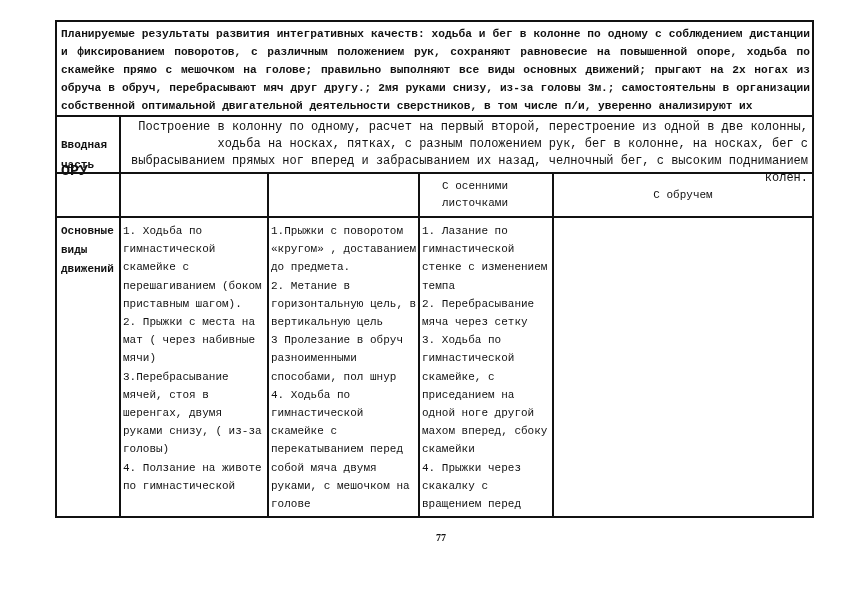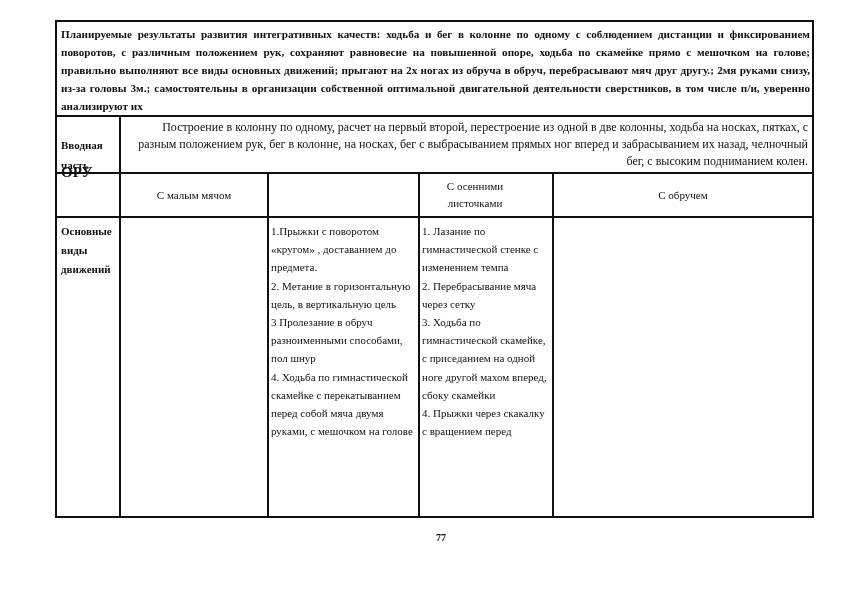--- a/index.html
+++ b/index.html
@@ -1,19 +1,19 @@
 <!DOCTYPE html>
 <html><head>
 <meta charset="utf-8">
 <style>
   html, body { margin:0; padding:0; background:#ffffff; }
   body { width:842px; height:595px; position:relative; overflow:hidden;
          font-family:"Liberation Serif","DejaVu Serif",serif; color:#111; }
   .tbl { position:absolute; left:55px; top:20px; width:759px; height:498px;
-         border:2px solid #111; box-sizing:border-box; }
+         border:2px solid #111; box-sizing:border-box;font-family:Liberation Mono, monospace; }
   .cell { position:absolute; box-sizing:border-box; overflow:hidden; }
   .hline { position:absolute; left:0; height:1.5px; background:#111; }
   .vline { position:absolute; width:1.5px; background:#111; }
   .hdr { left:4px; top:3px; width:749px; font-size:11.2px; line-height:18px;
          font-weight:bold; text-align:justify; }
   .intro-label { left:4px; top:113px; width:58px; font-size:11px; line-height:20px; font-weight:bold; }
   .intro-text { left:66px; top:97px; width:685px; font-size:12px; line-height:17px;text-align:right; }
   .oru-label { left:4px; top:140px; width:58px; font-size:15px; font-weight:bold; line-height:20px; }
   .oru-h { top:152px; height:42px; font-size:11px; line-height:17px; text-align:center;
            display:flex; align-items:center; justify-content:center; }
@@ -34,25 +34,28 @@
   <div class="vline" style="left:210px; top:150px; height:346px;"></div>
   <div class="vline" style="left:361px; top:150px; height:346px;"></div>
   <div class="vline" style="left:495px; top:150px; height:346px;"></div>
 
   <div class="cell hdr">Планируемые результаты развития интегративных качеств: ходьба и бег в колонне по одному с соблюдением дистанции и фиксированием поворотов, с различным положением рук, сохраняют равновесие на повышенной опоре, ходьба по скамейке прямо с мешочком на голове; правильно выполняют все виды основных движений; прыгают на 2х ногах из обруча в обруч, перебрасывают мяч друг другу.; 2мя руками снизу, из-за головы 3м.; самостоятельны в организации собственной оптимальной двигательной деятельности сверстников, в том числе п/и, уверенно анализируют их</div>
 
   <div class="cell intro-label">Вводная часть</div>
   <div class="cell intro-text">Построение в колонну по одному, расчет на первый второй, перестроение из одной в две колонны, ходьба на носках, пятках, с разным положением рук, бег в колонне, на носках, бег с выбрасыванием прямых ног вперед и забрасыванием их назад, челночный бег, с высоким подниманием колен.</div>
 
   <div class="cell oru-label">ОРУ</div>
-  <div class="cell oru-h" style="left:66px; width:142px;">С малым мячом</div>
   <div class="cell oru-h" style="left:368px; width:100px;">С осенними листочками</div>
   <div class="cell oru-h" style="left:499px; width:254px;">С обручем</div>
 
   <div class="cell main-label">Основные виды движений</div>
+  <div class="cell col-text" style="left:66px; width:142px; white-space:pre-line;">1. Ходьба по гимнастической скамейке  с перешагиванием (боком приставным шагом).
+2. Прыжки с места на мат ( через набивные мячи)
+3.Перебрасывание мячей, стоя в шеренгах, двумя руками снизу, ( из-за головы)
+4. Ползание на животе по гимнастической</div>
   <div class="cell col-text" style="left:214px; width:146px; white-space:pre-line;">1.Прыжки с поворотом «кругом» , доставанием до предмета.
 2. Метание в горизонтальную цель, в вертикальную цель
 3 Пролезание в обруч разноименными способами, пол шнур
 4. Ходьба по гимнастической скамейке с перекатыванием перед собой мяча двумя руками, с мешочком на голове</div>
   <div class="cell col-text" style="left:365px; width:128px; white-space:pre-line;">1. Лазание по гимнастической стенке с изменением темпа
 2. Перебрасывание мяча через сетку
 3. Ходьба по гимнастической скамейке, с приседанием на одной ноге другой махом вперед, сбоку скамейки
 4. Прыжки через скакалку с вращением перед</div>
 </div>
 

